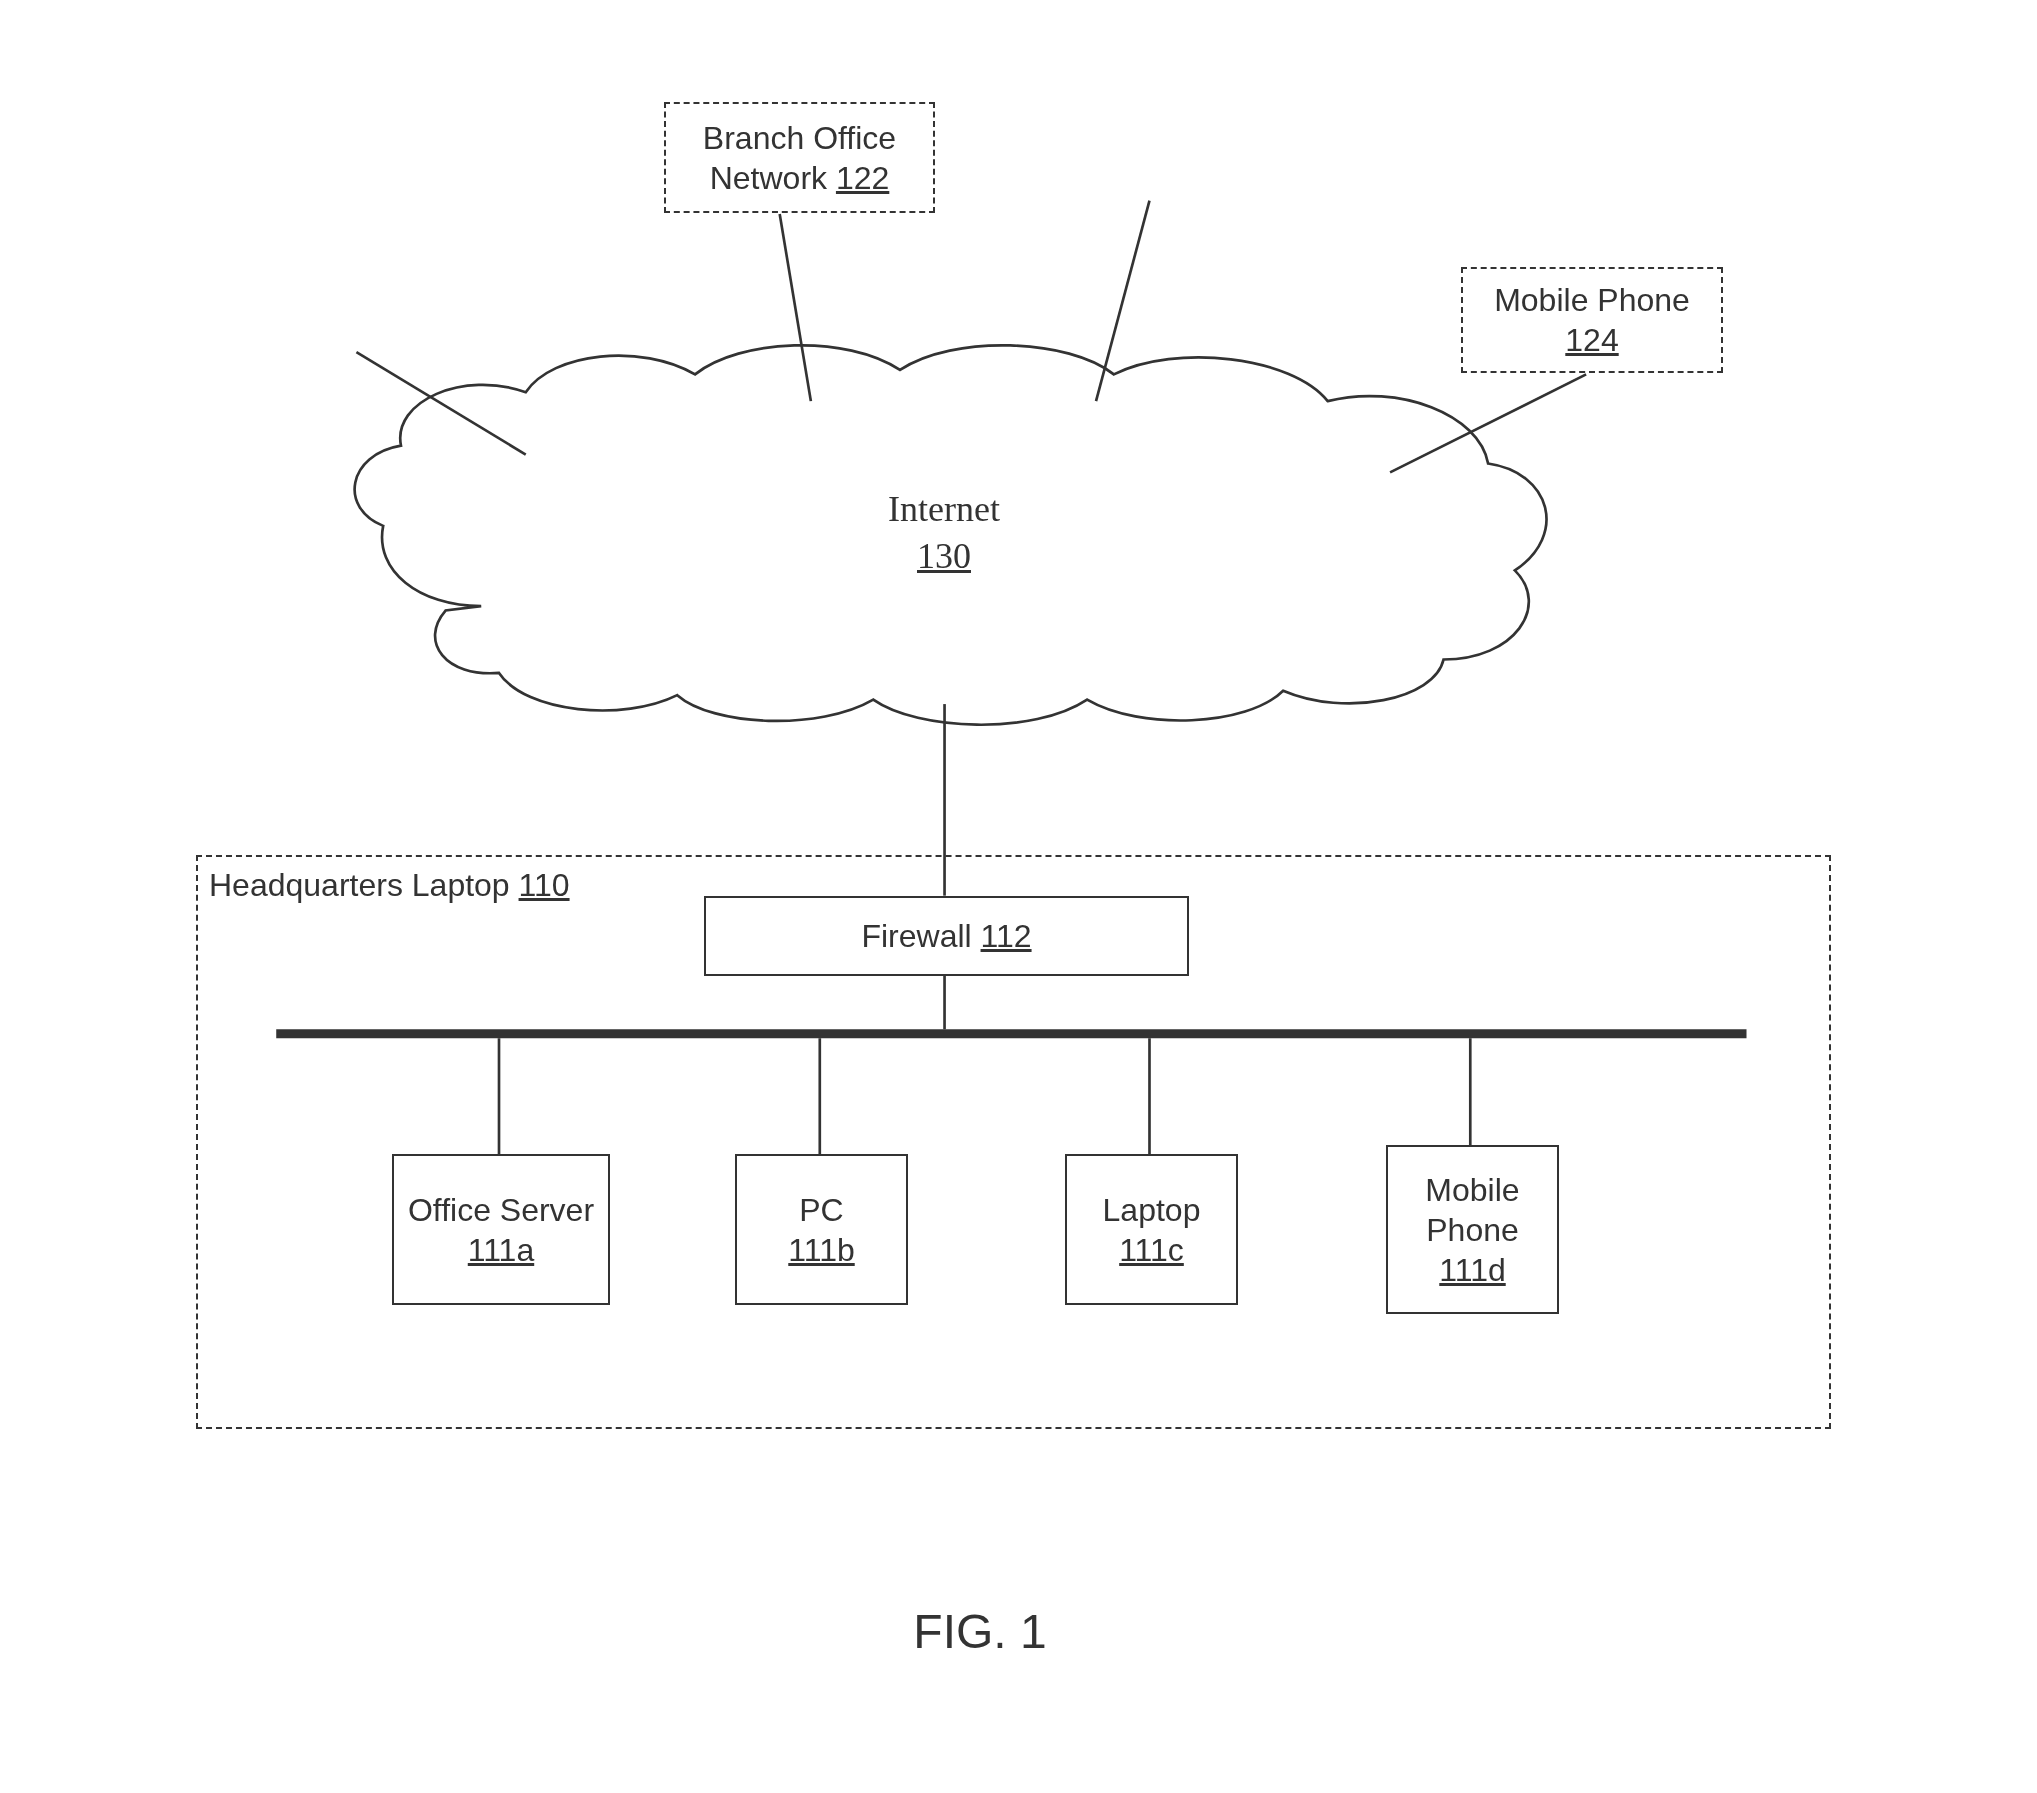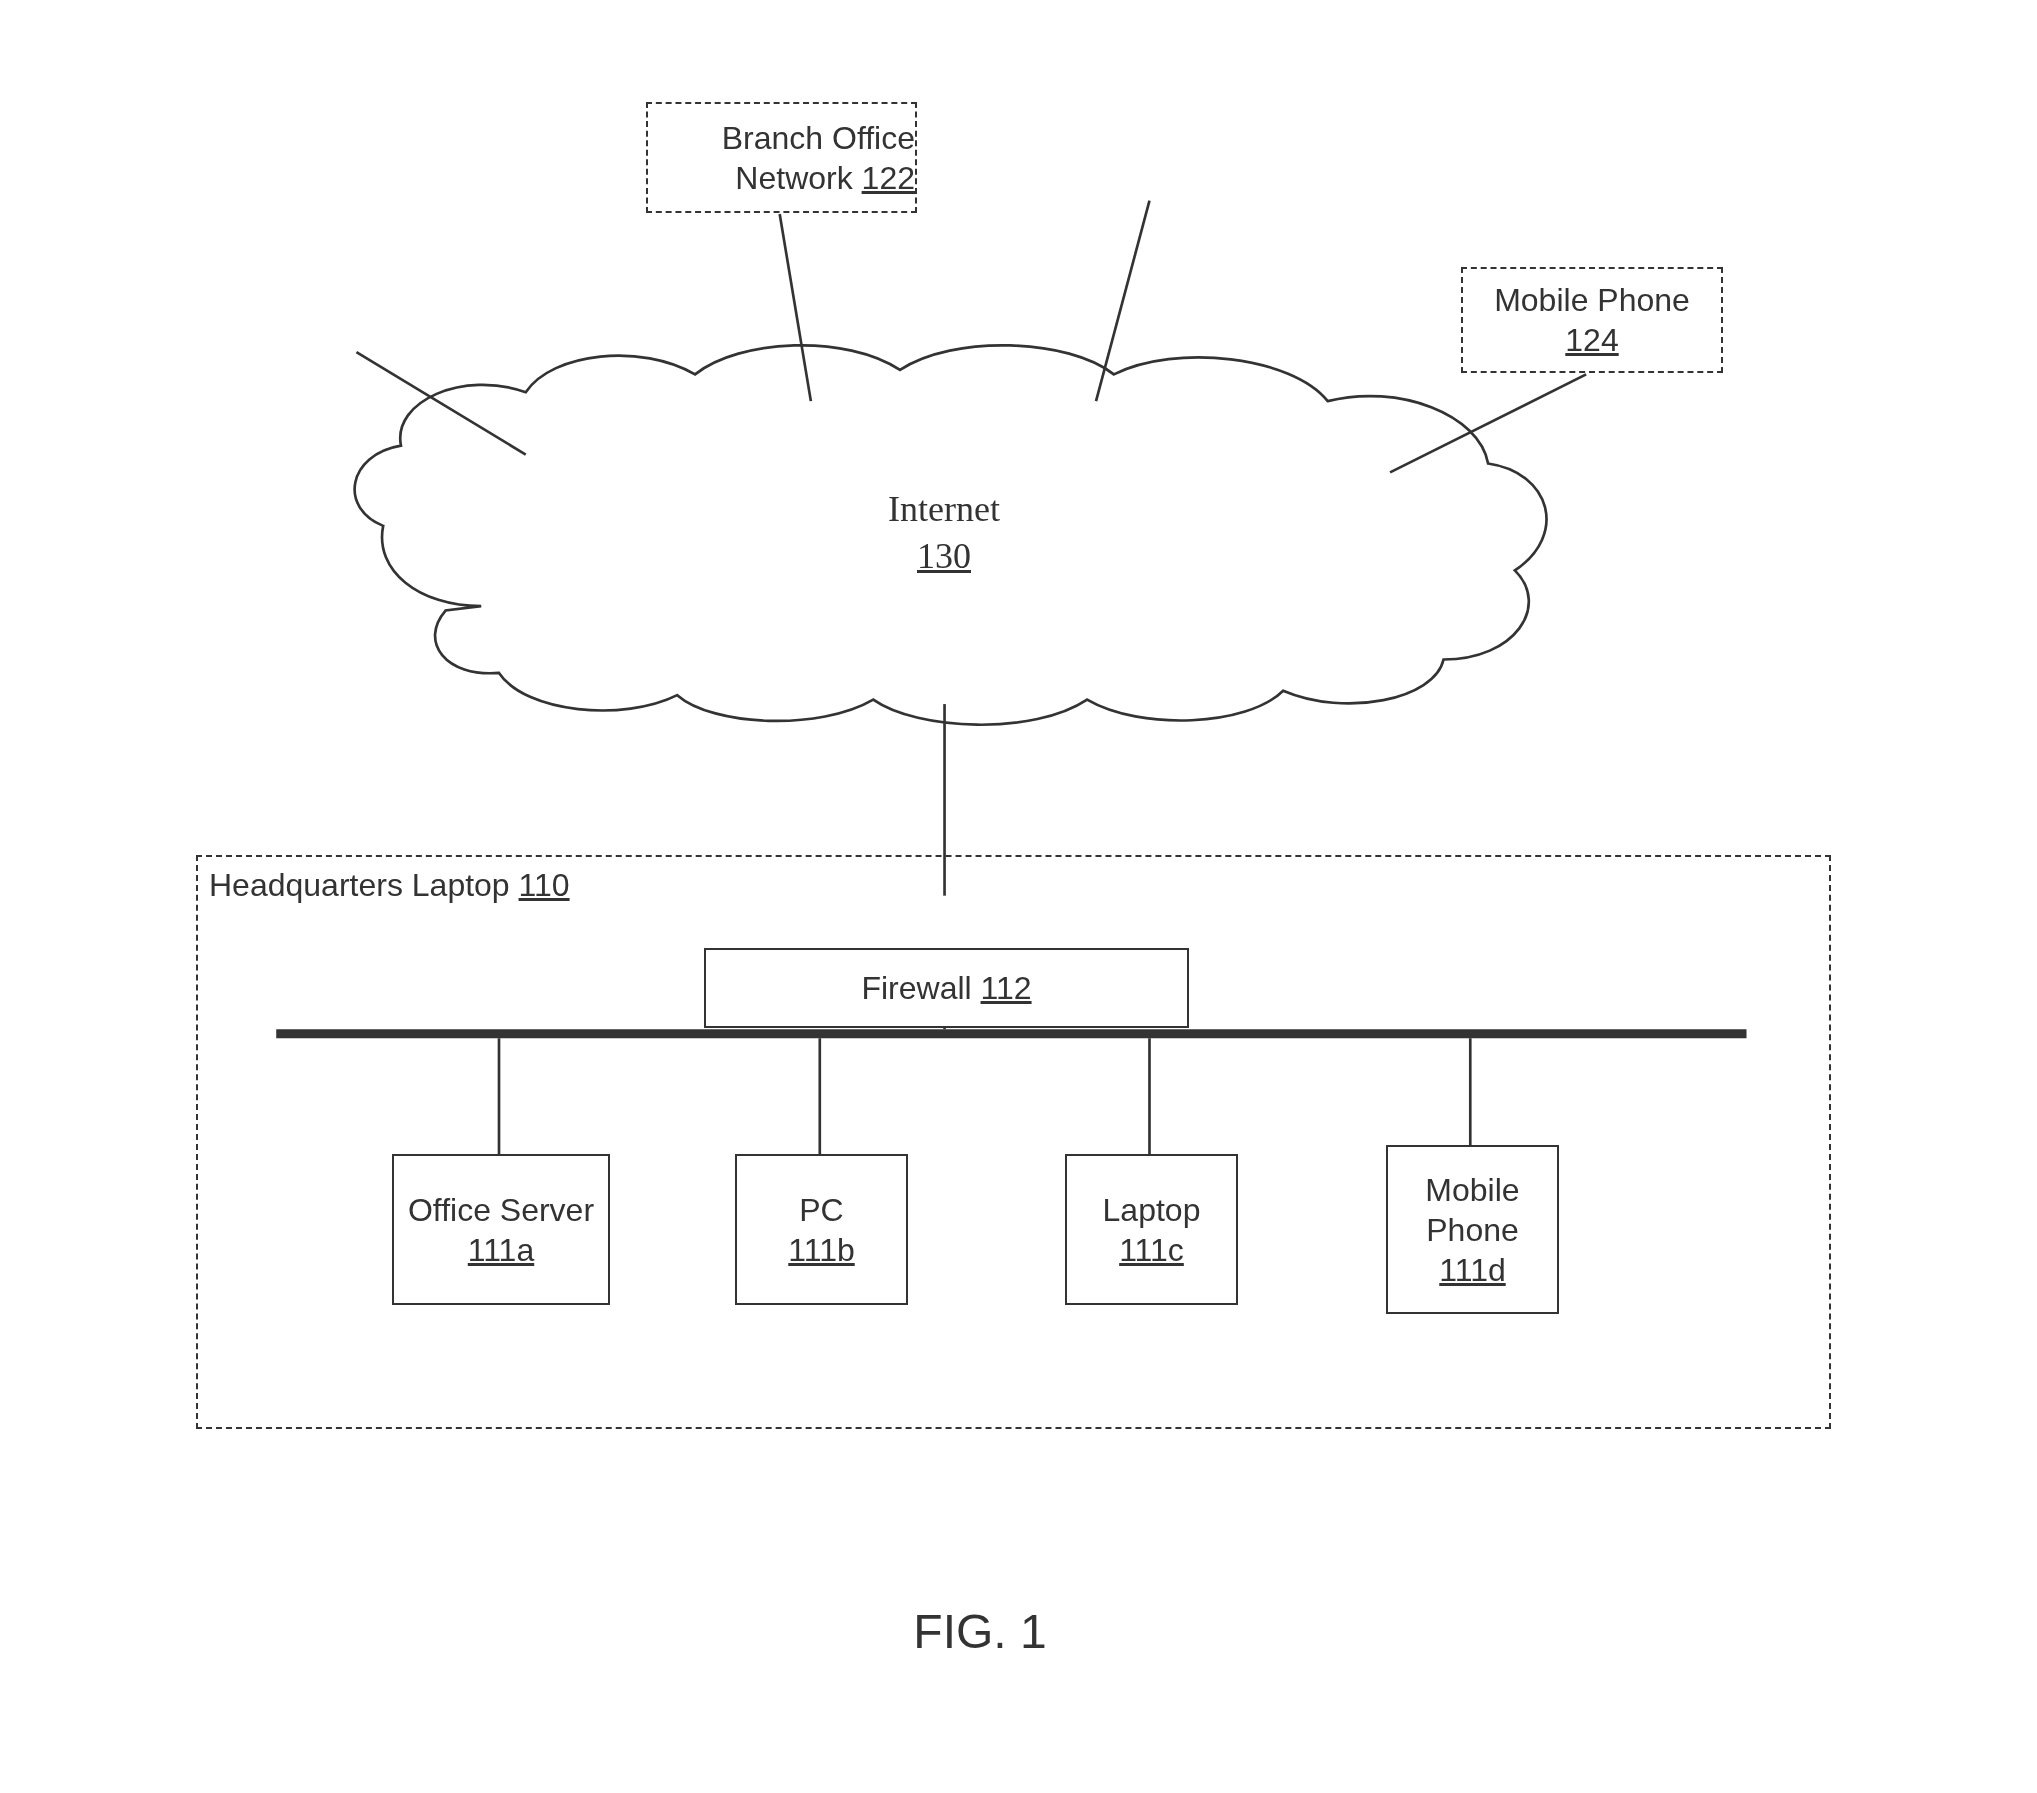--- a/index.html
+++ b/index.html
@@ -100,21 +100,21 @@
 
     <line x1="310" y1="1160" x2="1960" y2="1160" stroke="#333" stroke-width="10"></line>
 
     <line x1="560" y1="1165" x2="560" y2="1295" stroke="#333" stroke-width="3"></line>
     <line x1="920" y1="1165" x2="920" y2="1295" stroke="#333" stroke-width="3"></line>
     <line x1="1290" y1="1165" x2="1290" y2="1295" stroke="#333" stroke-width="3"></line>
     <line x1="1650" y1="1165" x2="1650" y2="1295" stroke="#333" stroke-width="3"></line>
   </svg>
 
 
-  <div class="box dashed" style="left:646px; top:102px; width:267px; height:107px;text-align:right;">
+  <div class="box dashed" style="left:664px; top:102px; width:267px; height:107px;">
     <span><span>Branch Office Network</span> <span class="ref">122</span></span>
   </div>
 
 
   <div class="box dashed" style="left:1461px; top:267px; width:258px; height:102px;">
     <span>
       <span>Mobile Phone</span><br>
       <span class="ref">124</span>
     </span>
   </div>
@@ -122,21 +122,21 @@
   <div class="cloud-label" style="left:855px; top:486px; width:178px;">
     <span>Internet</span><br>
     <span class="ref">130</span>
   </div>
 
   <div class="container" style="left:196px; top:855px; width:1631px; height:570px;"></div>
   <div class="container-label" style="left:209px; top:866px;">
     <span>Headquarters Laptop</span> <span class="ref">110</span>
   </div>
 
-  <div class="box" style="left:704px; top:948px; width:481px; height:76px;">
+  <div class="box" style="left:704px; top:896px; width:481px; height:76px;">
     <span><span>Firewall</span> <span class="ref">112</span></span>
   </div>
 
   <div class="box" style="left:392px; top:1154px; width:214px; height:147px;">
     <span>
       <span>Office Server</span><br>
       <span class="ref">111a</span>
     </span>
   </div>
 

